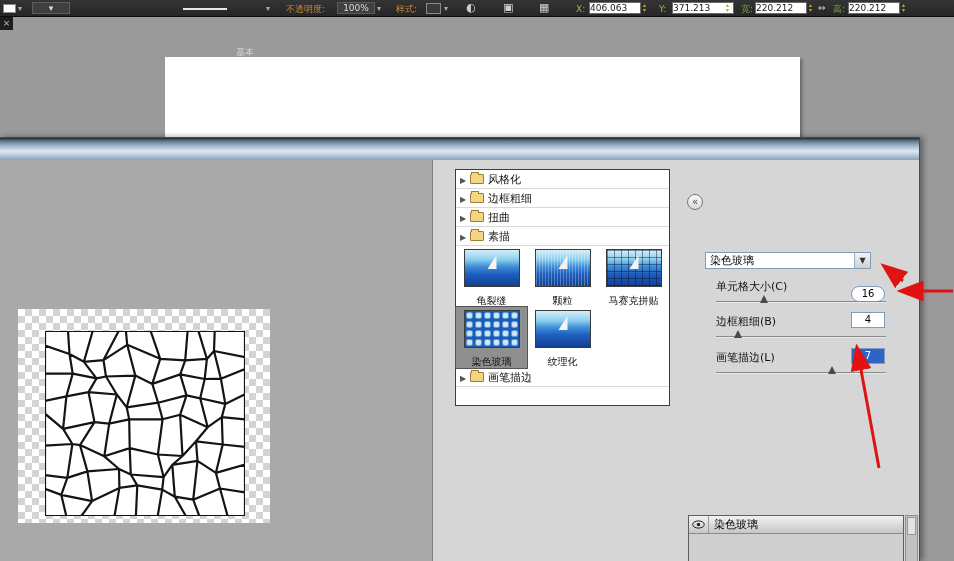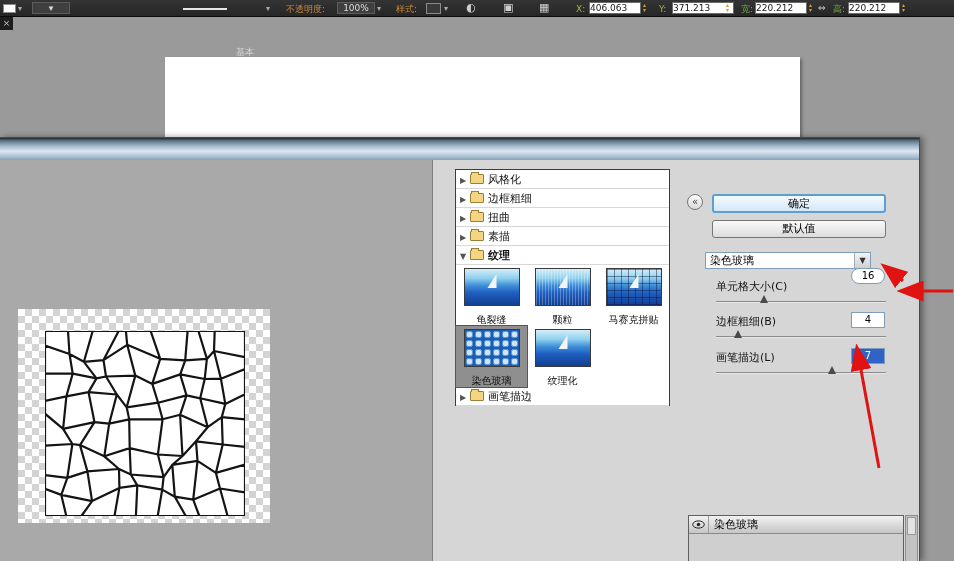--- a/index.html
+++ b/index.html
@@ -193,23 +193,20 @@
         </div>
         <div class="cat-row">
           <span class="cat-arrow">▶</span><span class="folder"></span><span class="cat-label">边框粗细</span>
         </div>
         <div class="cat-row">
           <span class="cat-arrow">▶</span><span class="folder"></span><span class="cat-label">扭曲</span>
         </div>
         <div class="cat-row">
           <span class="cat-arrow">▶</span><span class="folder"></span><span class="cat-label">素描</span>
         </div>
-        <div class="cat-row cat-expanded">
-          <span class="cat-arrow">▼</span><span class="folder"></span><span class="cat-label">纹理</span>
-        </div>
 
         <div class="thumb-grid">
           <div class="thumb-cell">
             <div class="thumb">
                 <span class="sail"></span>
               </div>
             <div class="thumb-label">龟裂缝</div>
           </div>
           <div class="thumb-cell">
             <div class="thumb t-grain">
@@ -234,30 +231,28 @@
             <div class="thumb-label">纹理化</div>
           </div>
         </div>
 
         <div class="cat-row">
           <span class="cat-arrow">▶</span><span class="folder"></span><span class="cat-label">画笔描边</span>
         </div>
       </div>
 
       <div class="collapse-btn">«</div>
-      <div class="btn btn-ok">确定</div>
-      <div class="btn btn-default">默认值</div>
 
       <div class="combo">
         <span>染色玻璃</span>
         
       <span class="combo-arrow">▼</span></div>
 
       <div class="param-label" style="top:119px;">单元格大小(C)</div>
-      <div class="param-box" style="top:108px;border-radius:8px;">16</div>
+      <div class="param-box" style="top:126px;border-radius:8px;">16</div>
       <div class="slider-track" style="top:141px;">
         <div class="slider-handle" style="left: calc(28% - 4px);"></div>
       </div>
 
       <div class="param-label" style="top:154px;">边框粗细(B)</div>
       <div class="param-box" style="top:152px;">4</div>
       <div class="slider-track" style="top:176px;">
         <div class="slider-handle" style="left: calc(13% - 4px);"></div>
       </div>
 

